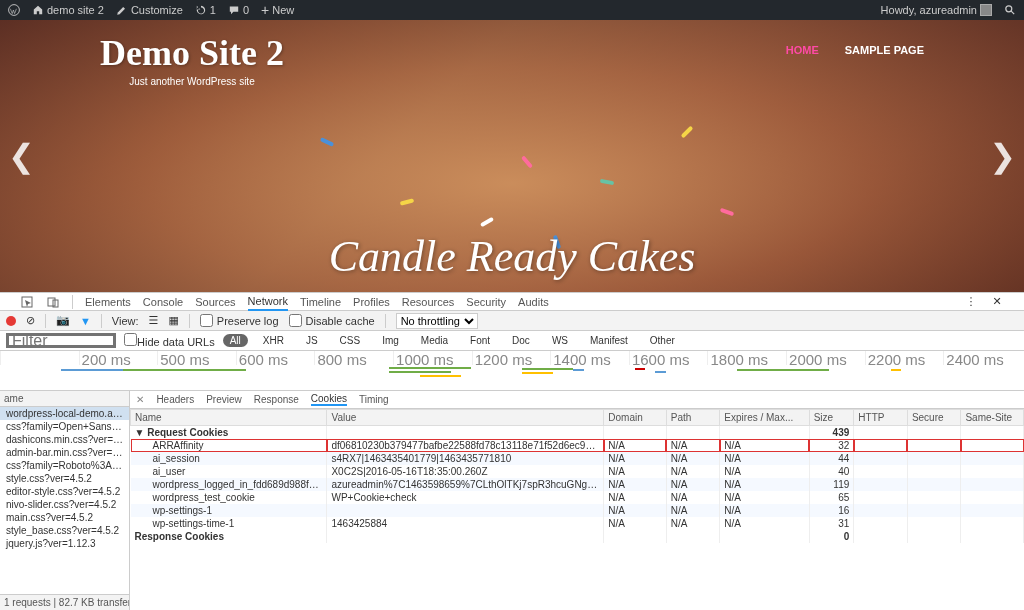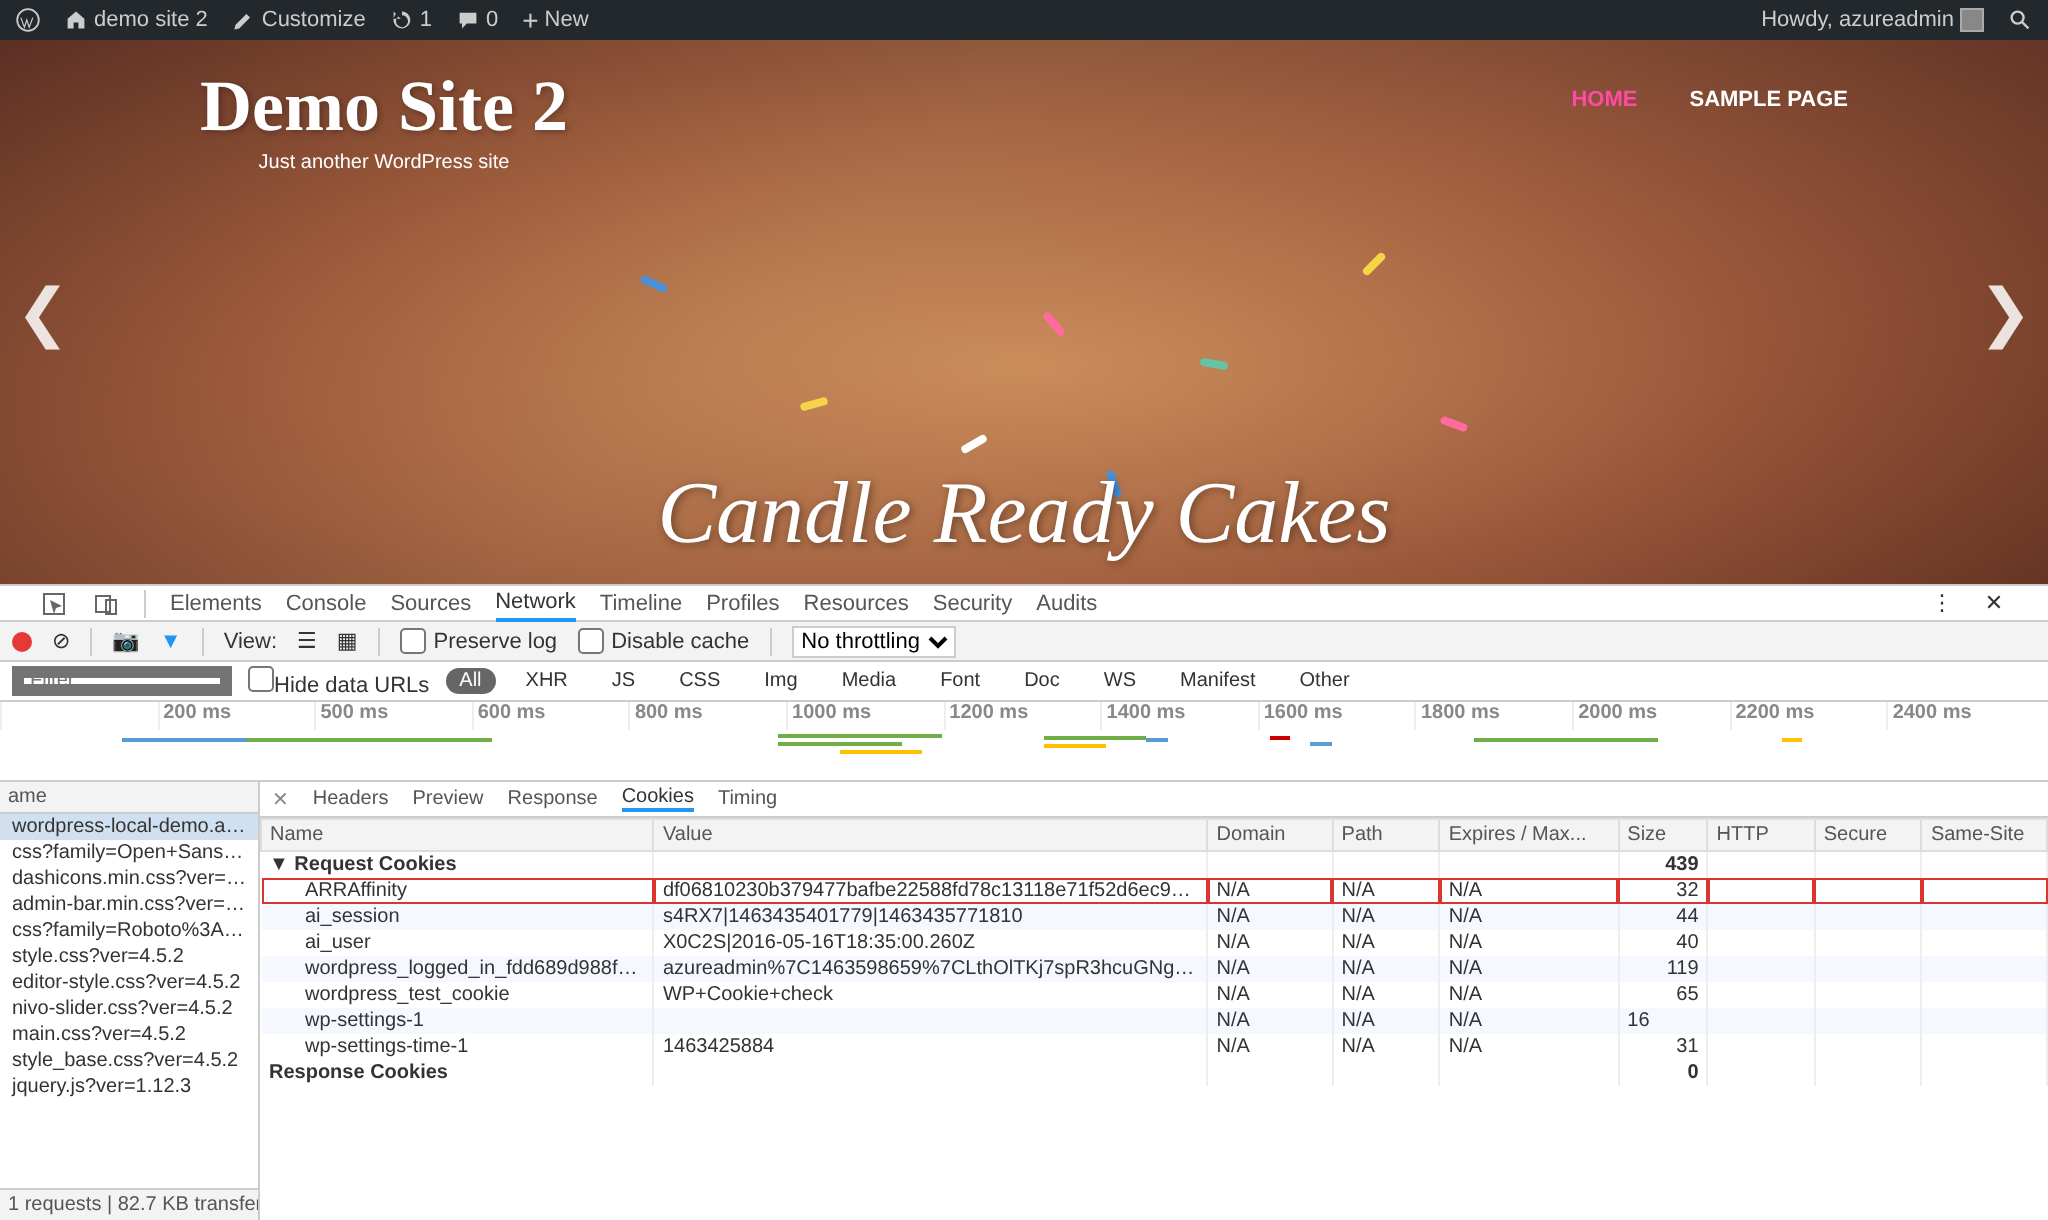--- a/index.html
+++ b/index.html
@@ -37,25 +37,25 @@
 .dt-tabs .tab{cursor:pointer;color:#555;padding:2px 0;}
 .dt-tabs .tab.active{color:#333;border-bottom:2px solid #2196f3;}
 .dt-tabs .spacer{flex:1;}
 .dt-toolbar{height:20px;display:flex;align-items:center;border-bottom:1px solid #ccc;padding:0 6px;gap:10px;background:#f3f3f3;}
 .dt-toolbar .rec{width:10px;height:10px;border-radius:50%;background:#e53935;}
 .dt-toolbar .sep{width:1px;height:14px;background:#ccc;}
 .dt-toolbar select{font-size:11px;border:1px solid #ccc;background:#fff;height:16px;}
 .dt-toolbar input[type=checkbox]{margin-right:2px;}
 .dt-toolbar label{display:flex;align-items:center;gap:2px;}
 .dt-filter{height:20px;display:flex;align-items:center;border-bottom:1px solid #ccc;padding:0 6px;gap:8px;}
-.dt-filter input[type=text]{border:6px solid #737373;font-size:10px;padding:1px 3px;width:110px;height:15px;}
+.dt-filter input[type=text]{border:3px solid #737373;font-size:16px;padding:1px 3px;width:110px;height:15px;}
 .dt-filter .pill{padding:1px 7px;border-radius:8px;cursor:pointer;font-size:10px;}
 .dt-filter .pill.active{background:#666;color:#fff;}
 .dt-timeline{height:40px;border-bottom:1px solid #ccc;position:relative;background:#fff;}
-.dt-timeline .ticks{position:absolute;top:0;left:0;right:2px;height:14px;display:flex;font-size:10px;color:#888;font-weight:bold;}
+.dt-timeline .ticks{position:absolute;top:0;left:0;right:2px;height:14px;display:flex;font-size:15px;color:#888;}
 .dt-timeline .tick{flex:1;border-left:1px solid #eee;padding-left:2px;}
 .dt-timeline .bars{position:absolute;top:14px;left:0;right:0;height:26px;}
 .dt-timeline .bar{position:absolute;height:2px;}
 .dt-main{flex:1;display:flex;overflow:hidden;}
 .dt-sidebar{width:130px;border-right:1px solid #ccc;display:flex;flex-direction:column;}
 .dt-sidebar .hdr{padding:2px 4px;border-bottom:1px solid #ccc;background:#f3f3f3;color:#555;font-size:10px;}
 .dt-sidebar .list{flex:1;overflow:auto;}
 .dt-sidebar .row{padding:1px 6px;font-size:10px;color:#333;cursor:pointer;white-space:nowrap;overflow:hidden;text-overflow:ellipsis;}
 .dt-sidebar .row.sel{background:#d0e0f0;}
 .dt-sidebar .status{border-top:1px solid #ccc;padding:2px 4px;font-size:10px;color:#555;background:#f3f3f3;white-space:nowrap;overflow:hidden;}
@@ -371,21 +371,21 @@
               <td></td>
               <td></td>
               <td></td>
             </tr>
             <tr>
               <td class="indent">wp-settings-1</td>
               <td></td>
               <td>N/A</td>
               <td>N/A</td>
               <td>N/A</td>
-              <td style="text-align: left; margin-top: 22px;">16</td>
+              <td style="text-align: right; margin-top: 22px;">16</td>
               <td></td>
               <td></td>
               <td></td>
             </tr>
             <tr>
               <td class="indent">wp-settings-time-1</td>
               <td>1463425884</td>
               <td>N/A</td>
               <td>N/A</td>
               <td>N/A</td>

